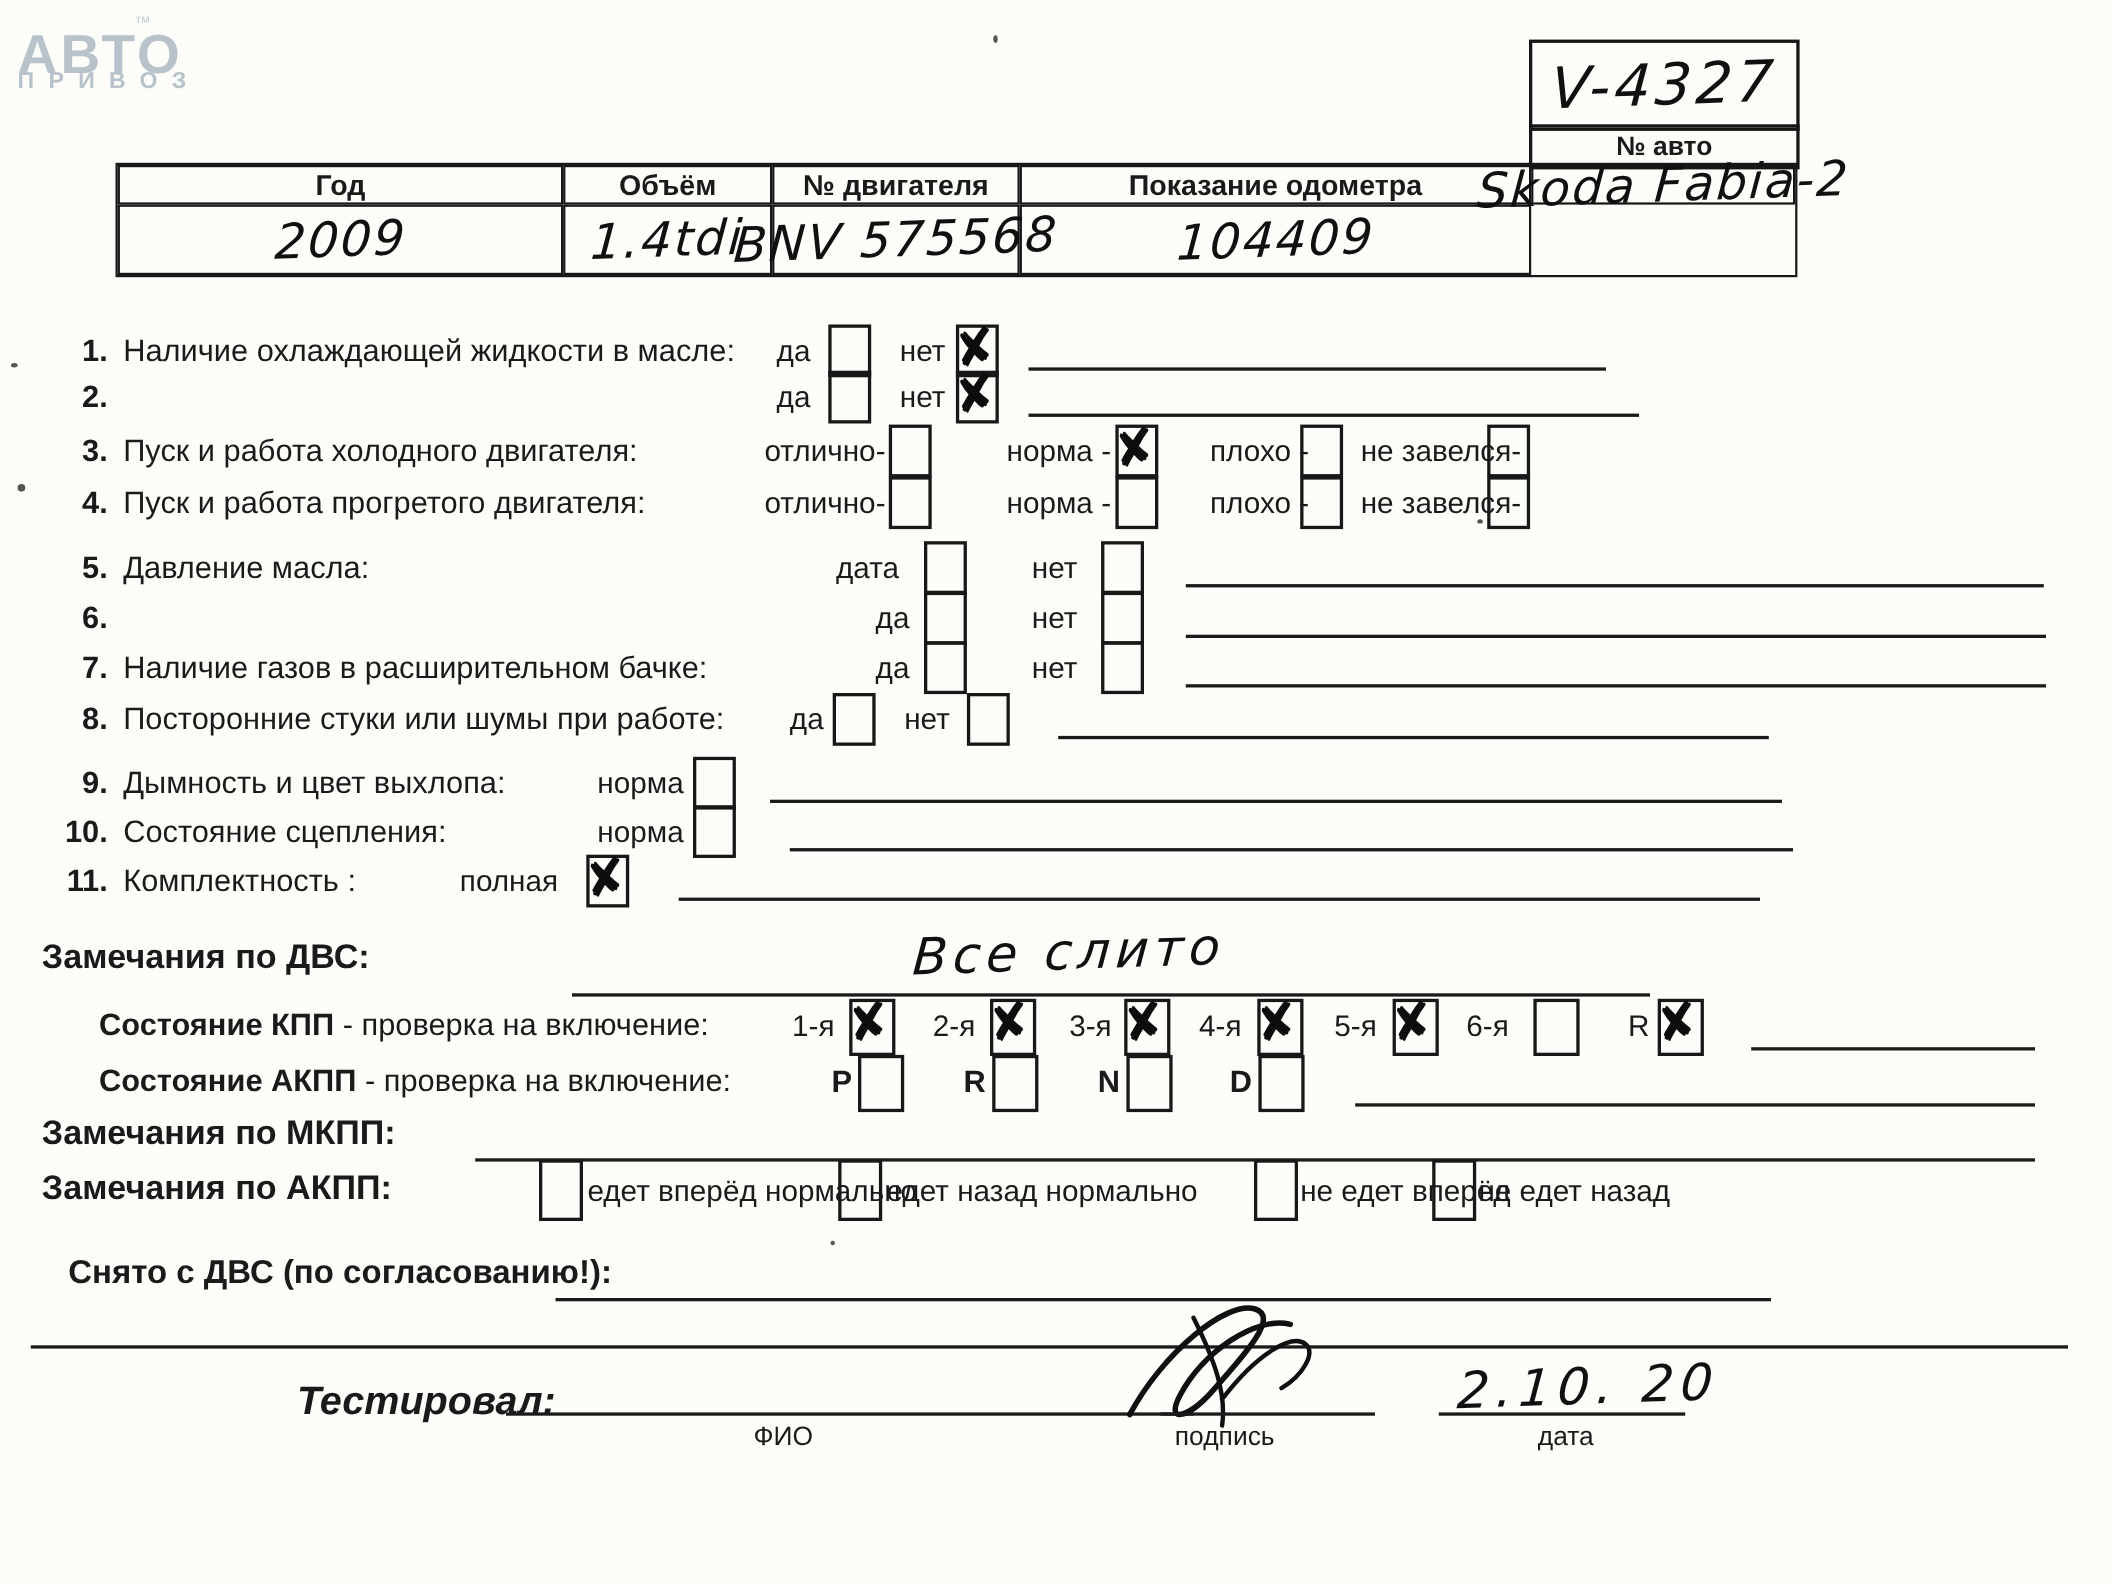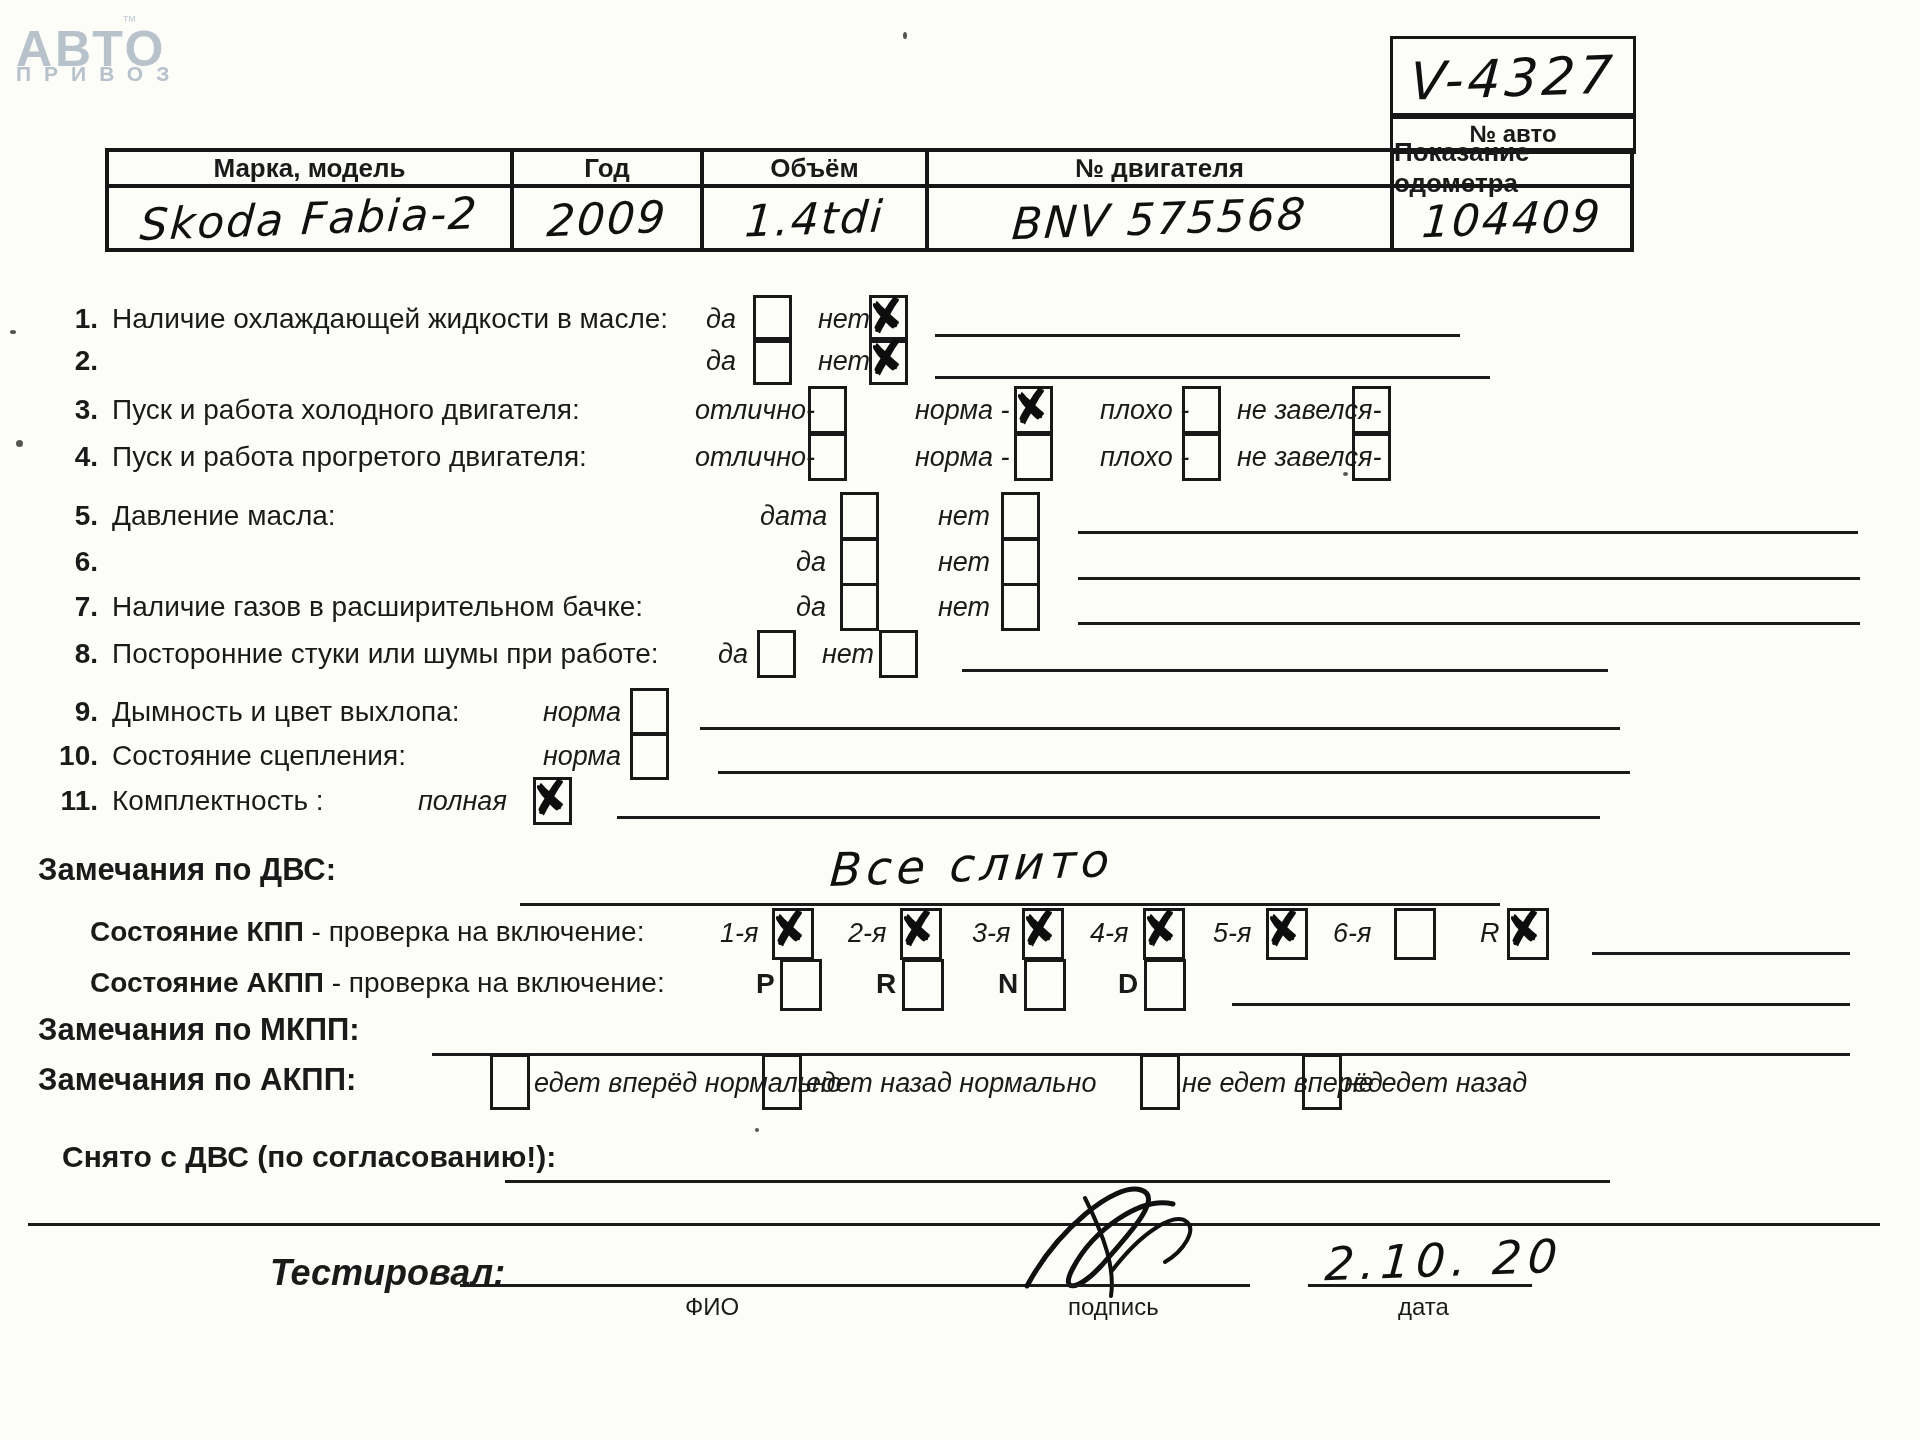--- a/index.html
+++ b/index.html
@@ -20,21 +20,21 @@
   .vtable{left:105px;top:148px;display:grid;grid-template-columns:405px 190px 225px 465px 240px;grid-template-rows:36px 64px;border:2px solid #161616;}
   .vh{border:2px solid #161616;display:flex;align-items:center;justify-content:center;font-size:26px;font-weight:bold;}
   .vv{border:2px solid #161616;display:flex;align-items:center;justify-content:center;overflow:visible;}
   
   .hw{font-family:"DejaVu Sans",sans-serif;font-style:italic;color:#101010;transform:rotate(-2deg) skewX(-6deg);}
   .hw-card{font-size:52px;letter-spacing:4px;}
   .hw-cell{font-size:44px;letter-spacing:2px;white-space:nowrap;}
   
   .num{position:absolute;left:50px;width:48px;text-align:right;font-size:28px;font-weight:bold;line-height:34px;}
   .lbl{position:absolute;left:112px;font-size:28px;line-height:34px;white-space:nowrap;}
-  .opt{position:absolute;font-size:27px;font-style:italic;line-height:34px;white-space:nowrap;}
+  .opt{position:absolute;font-size:27px;line-height:34px;white-space:nowrap;}
   .optb{position:absolute;font-size:28px;font-weight:bold;line-height:34px;}
   .cb{position:absolute;width:33px;height:42px;border:3px solid #181818;}
   .gb{width:36px;height:46px;}
   .ab{width:34px;height:50px;}
   .cb[data-checked="true"]::after{content:"✘";position:absolute;left:-5px;top:-9px;font-size:46px;color:#0d0d0d;
        font-family:"DejaVu Sans",sans-serif;transform:rotate(-10deg);}
   .line{position:absolute;height:3px;background:#1b1b1b;}
   .sec{position:absolute;font-size:31px;font-weight:bold;white-space:nowrap;}
   .sec2{position:absolute;font-size:28px;white-space:nowrap;}
   .small{position:absolute;font-size:24px;}
@@ -49,21 +49,20 @@
   <div class="abs wm-tm">™</div>
   <div class="abs wm-sub">ПРИВОЗ</div>
 
 
   <div class="abs vbox">
     <div class="hw hw-card">V-4327</div>
   </div>
   <div class="abs autono">№ авто</div>
 
   <div class="abs vtable">
-    <div class="vh">Марка, модель</div>
     <div class="vh">Год</div>
     <div class="vh">Объём</div>
     <div class="vh">№ двигателя</div>
     <div class="vh">Показание одометра</div>
     <div class="vv">
         <div class="hw hw-cell">Skoda Fabia-2</div>
       </div>
     <div class="vv">
         <div class="hw hw-cell">2009</div>
       </div>

